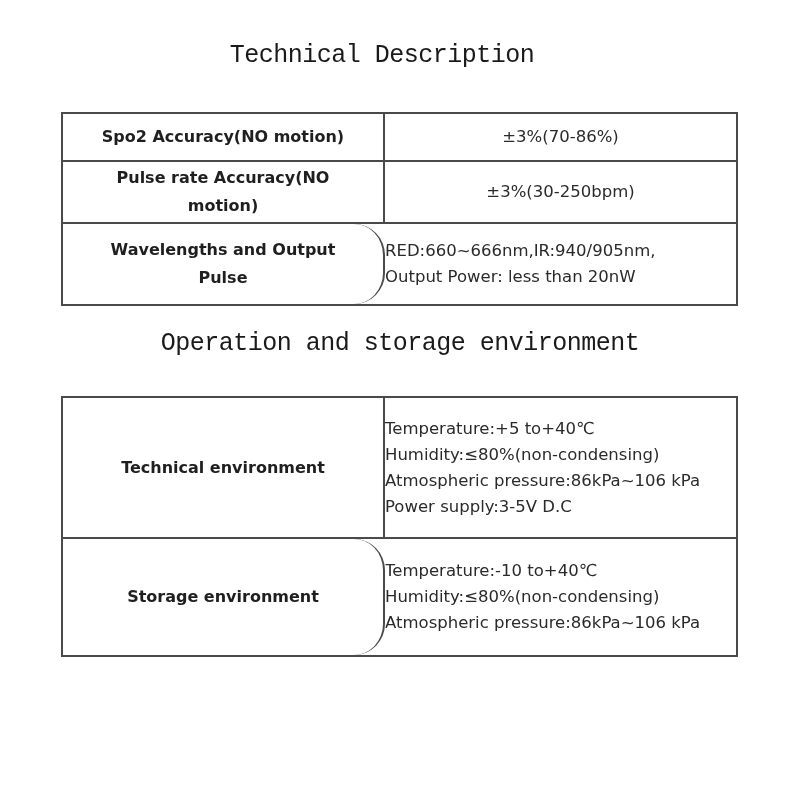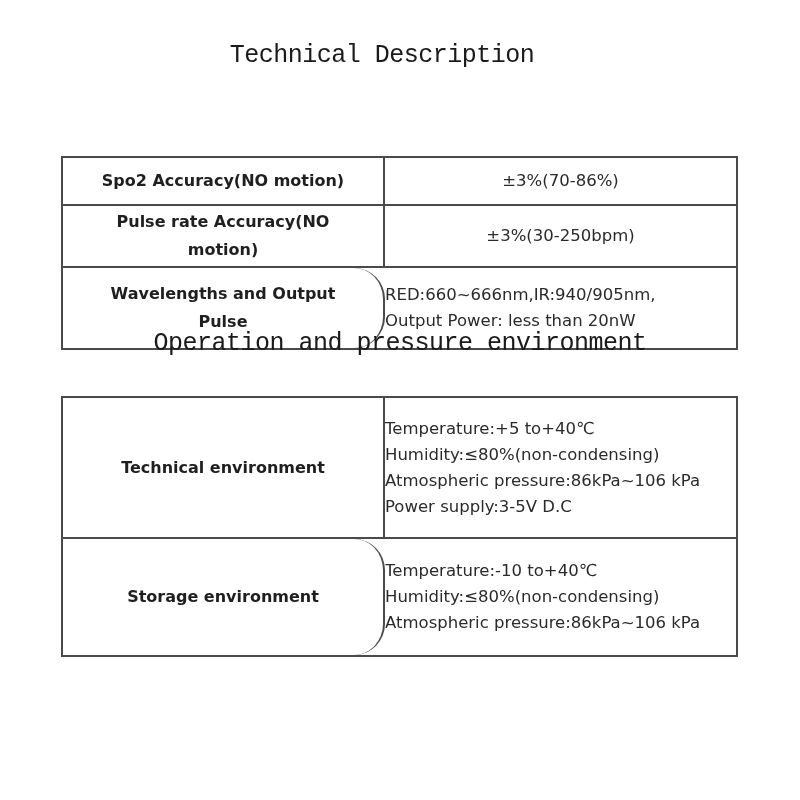--- a/index.html
+++ b/index.html
@@ -36,21 +36,21 @@
 
   .tbl {
     position: absolute;
     left: 61px;
     width: 677px;
     display: grid;
     grid-template-columns: 322px 1fr;
     border: 2px solid var(--border);
     background: var(--background);
   }
-  .tbl-technical   { top: 112px; grid-template-rows: 48px 62px 80px; margin-top: 44px; }
+  .tbl-technical   { top: 112px; grid-template-rows: 48px 62px 80px; }
   .tbl-environment { top: 396px; grid-template-rows: 141px 116px; }
 
   .cell {
     display: flex;
     flex-direction: column;
     justify-content: center;
     border-bottom: 2px solid var(--border);
     font-size: 16px;
     overflow: hidden;
   }
@@ -96,21 +96,21 @@
     <div class="cell col-label row-last">
       <div class="line">Wavelengths and Output</div>
       <div class="line">Pulse</div>
     </div>
     <div class="cell col-value v-left row-last">
       <div class="line">RED:660~666nm,IR:940/905nm,</div>
       <div class="line">Output Power: less than 20nW</div>
     </div>
   </div>
 
-  <div class="section-title title-environment">Operation and pressure environment</div>
+  <div class="section-title title-environment">Operation and storage environment</div>
 
   <div class="tbl tbl-environment">
 
     <div class="cell col-label">
       <div class="line">Technical environment</div>
     </div>
     <div class="cell col-value v-left">
       <div class="line">Temperature:+5 to+40℃</div>
       <div class="line">Humidity:≤80%(non-condensing)</div>
       <div class="line">Atmospheric pressure:86kPa~106 kPa</div>

